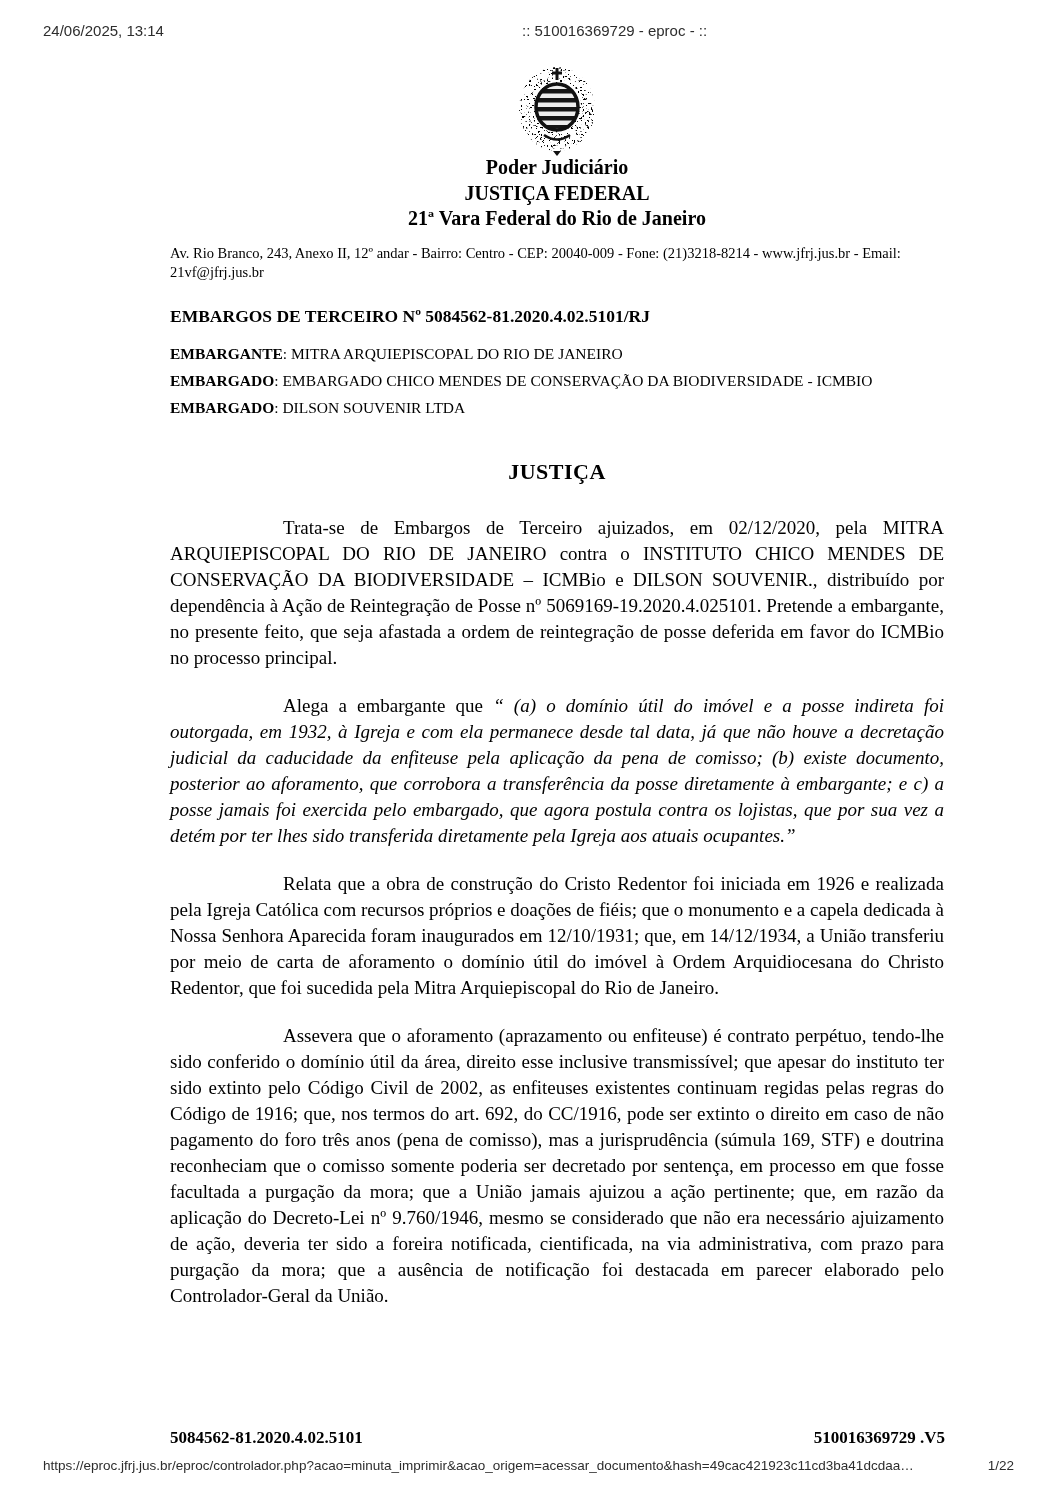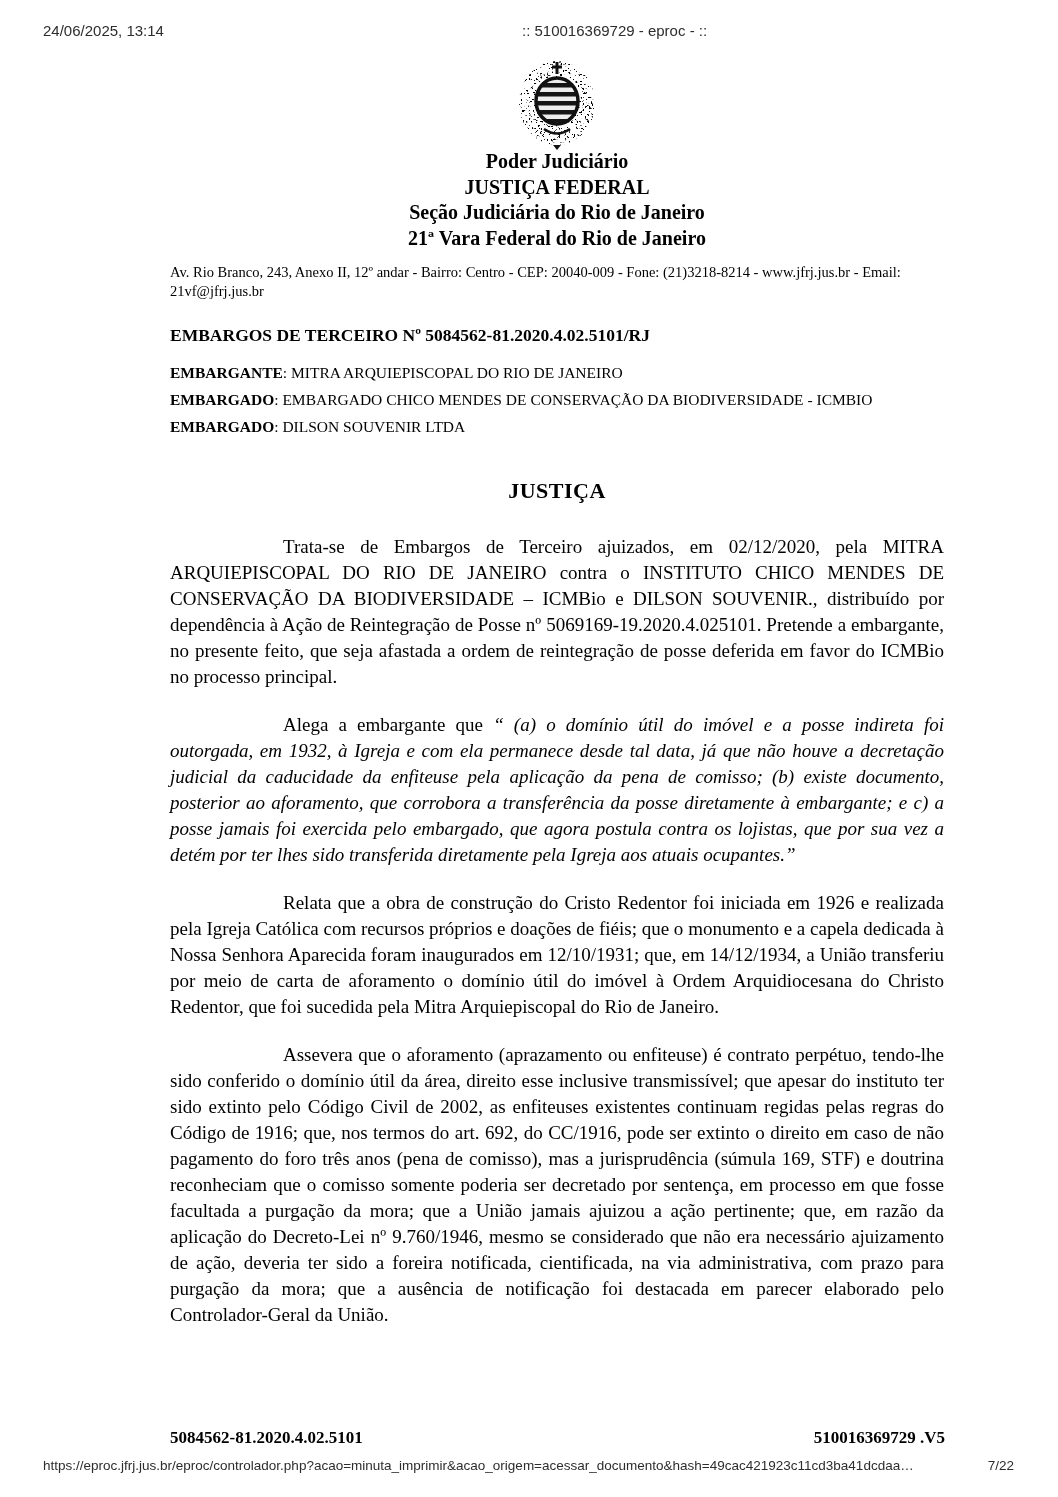--- a/index.html
+++ b/index.html
@@ -16,21 +16,21 @@
     font-family:"Liberation Sans", sans-serif; font-size:15px; color:#2d2d2d; }
   .bh-date  { position:absolute; left:43px;  top:0; }
   .bh-title { position:absolute; left:522px; top:0; }
 
   .browser-footer { position:absolute; left:43px; right:44px; top:1458px;
     display:flex; justify-content:space-between; align-items:baseline;
     font-family:"Liberation Sans", sans-serif; font-size:13.5px; color:#2d2d2d; }
   .bf-url { white-space:nowrap; overflow:hidden; max-width:900px; }
 
   
-  .content { position:absolute; left:170px; top:59px; width:774px;font-family:Liberation Serif, serif; }
+  .content { position:absolute; left:170px; top:65px; width:774px;font-family:Liberation Serif, serif; }
 
   .emblem { height:90px; text-align:center; }
   .org-line { text-align:center; font-weight:bold; font-size:20px; line-height:25.5px; }
   .address  { text-align:left; font-size:14.5px; line-height:19px; margin-top:12px; color:#000; }
 
   .case-heading { font-size:17.5px; font-weight:bold; margin:24px 0 0 0; }
 
   .parties { margin-top:13px; font-size:15.5px; line-height:27px; }
   .party-role { font-weight:bold; }
 
@@ -80,21 +80,20 @@
         <ellipse cx="41" cy="42" rx="21" ry="23" fill="none" stroke="#111" stroke-width="3.5"></ellipse>
         <rect x="39.5" y="3" width="3" height="12" fill="#111"></rect>
         <rect x="36" y="6.5" width="10" height="3" fill="#111"></rect>
         <path d="M28 70 Q41 79 54 70" fill="none" stroke="#111" stroke-width="2.5"></path>
         <path d="M37 86 L45 86 L41 91 Z" fill="#111"></path>
       </svg>
     </div>
 
     <div class="org-line">Poder Judiciário</div>
     <div class="org-line">JUSTIÇA FEDERAL</div>
-    <div class="org-line">Seção Judiciária do Rio de Janeiro</div>
     <div class="org-line">21ª Vara Federal do Rio de Janeiro</div>
 
     <div class="address">Av. Rio Branco, 243, Anexo II, 12º andar - Bairro: Centro - CEP: 20040-009 - Fone: (21)3218-8214 - www.jfrj.jus.br - Email: 21vf@jfrj.jus.br</div>
 
     <div class="case-heading">EMBARGOS DE TERCEIRO Nº 5084562-81.2020.4.02.5101/RJ</div>
 
     <div class="parties">
       <div class="party-row"><span class="party-role">EMBARGANTE</span><span>: </span><span>MITRA ARQUIEPISCOPAL DO RIO DE JANEIRO</span></div>
       <div class="party-row"><span class="party-role">EMBARGADO</span><span>: </span><span>EMBARGADO CHICO MENDES DE CONSERVAÇÃO DA BIODIVERSIDADE - ICMBIO</span></div>
       <div class="party-row"><span class="party-role">EMBARGADO</span><span>: </span><span>DILSON SOUVENIR LTDA</span></div>
@@ -112,16 +111,16 @@
 
   </div>
 
   <div class="page-footer">
     <span>5084562-81.2020.4.02.5101</span>
     <span>510016369729 .V5</span>
   </div>
 
   <div class="browser-footer">
     <span class="bf-url">https://eproc.jfrj.jus.br/eproc/controlador.php?acao=minuta_imprimir&amp;acao_origem=acessar_documento&amp;hash=49cac421923c11cd3ba41dcdaa…</span>
-    <span>7/22</span>
+    <span>1/22</span>
   </div>
 
 </div>
 
 </body></html>

